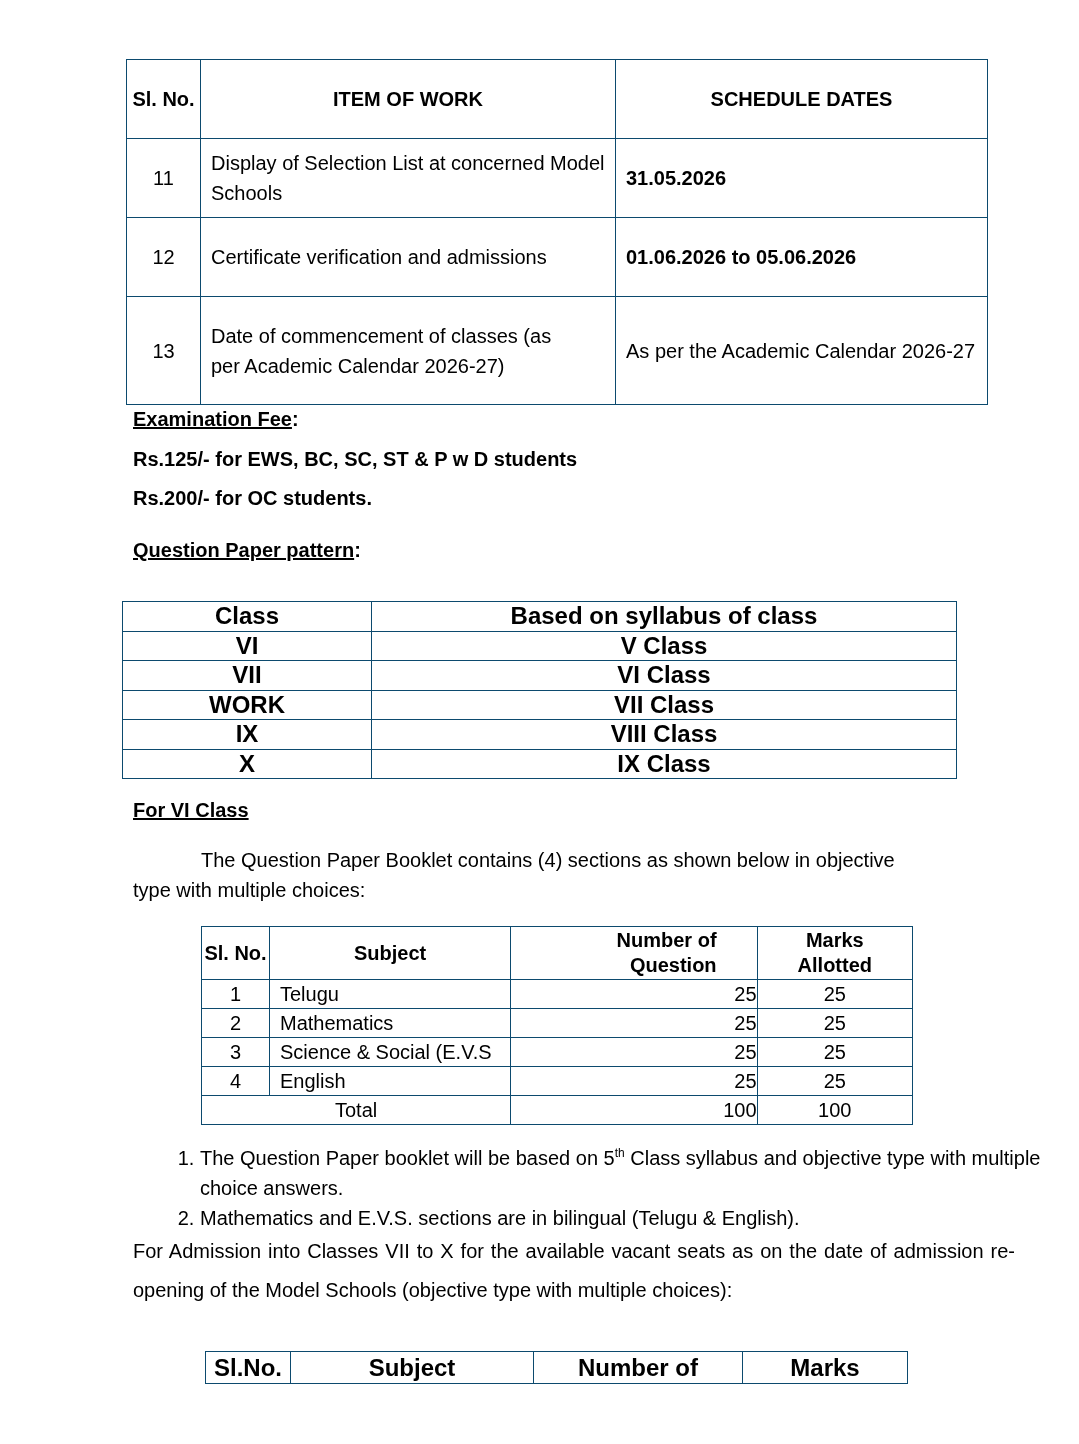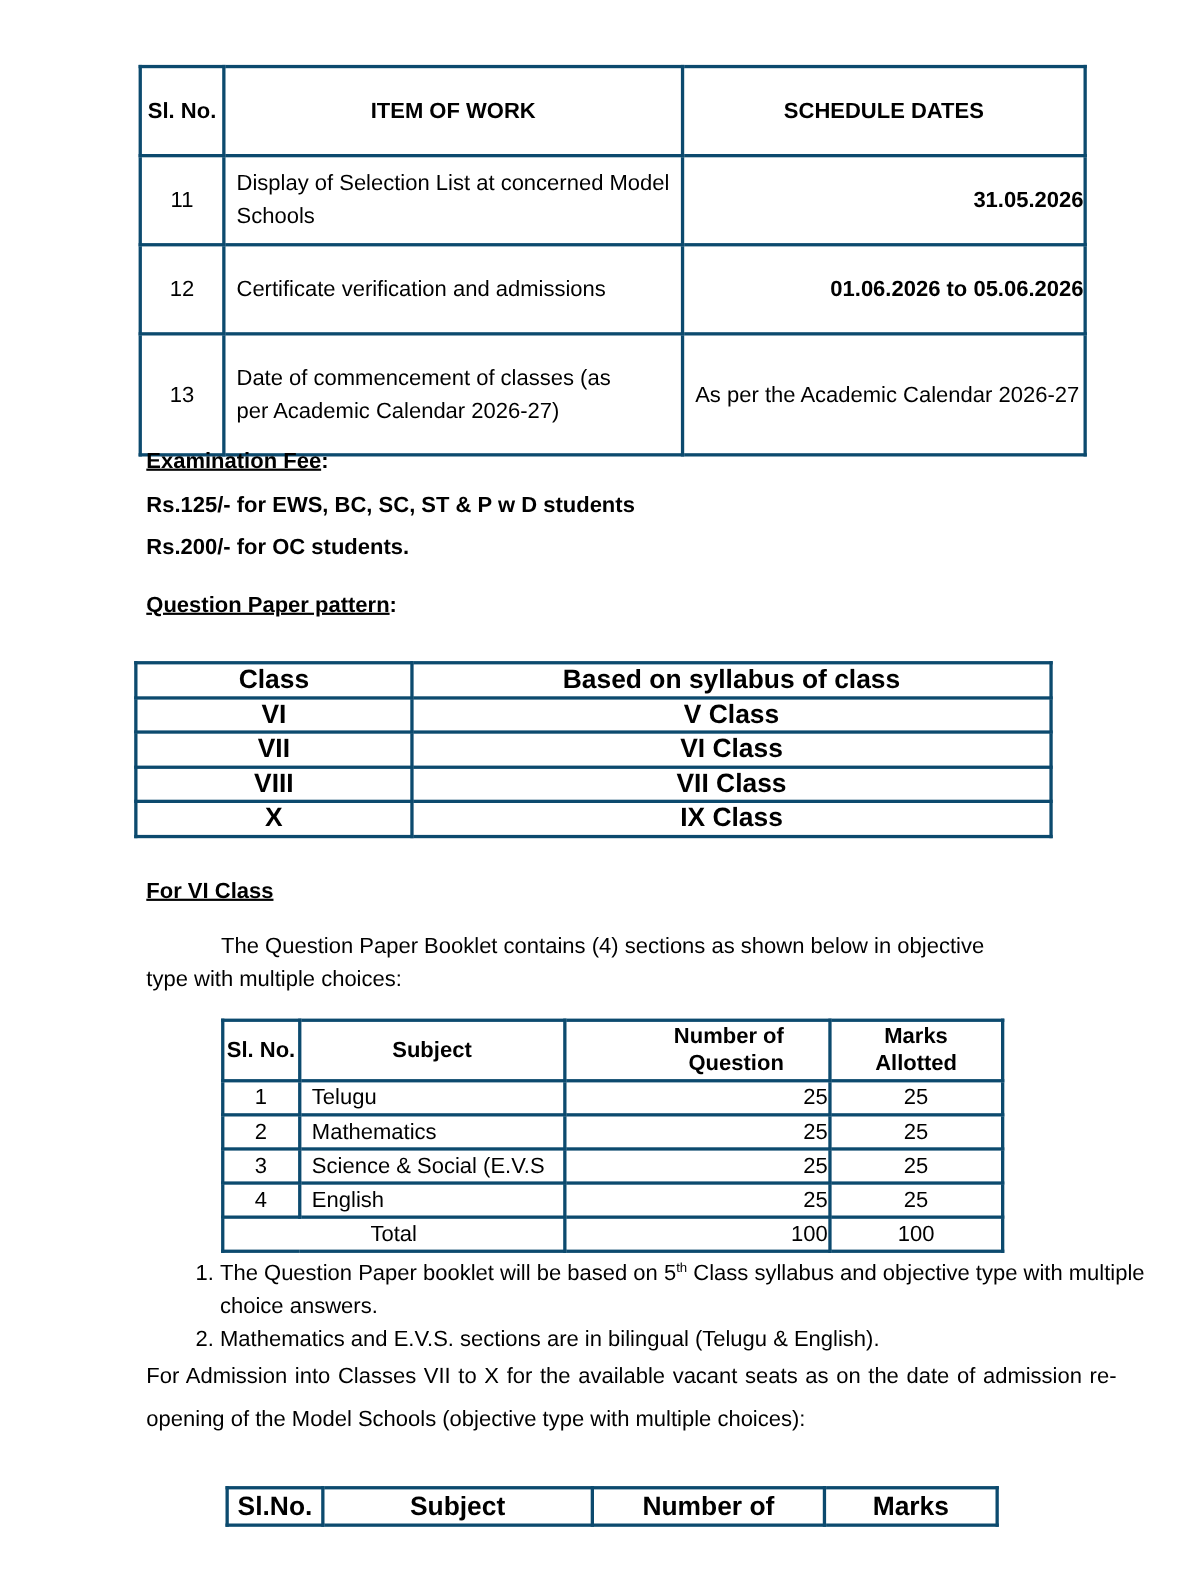--- a/index.html
+++ b/index.html
@@ -1,27 +1,27 @@
 <!DOCTYPE html>
 <html><head>
 <meta charset="utf-8">
 <style>
   html, body { margin: 0; padding: 0; background: #ffffff; }
   body { width: 1079px; height: 1444px; position: relative; overflow: hidden;
          font-family: "Liberation Sans", sans-serif; color: #000; }
   table { border-collapse: collapse; position: absolute; }
-  td, th { border: 3px solid #0c4a6e; padding: 0; }
+  td, th { border: 1px solid #0c4a6e; padding: 0; }
   .t1 { left: 126px; top: 59px; width: 862px; font-size: 20px; line-height: 30px; }
   .t1 th { font-weight: bold; text-align: center; vertical-align: middle; height: 78px; }
   .t1 td { vertical-align: middle; height: 78px; }
   .t1 .sl { width: 65px; text-align: center; }
   .t1 .item { width: 344px; padding-left: 10px; }
   .t1 .date { padding-left: 10px; }
   .t1 tr.r13 td { height: 107px; }
-  .bold { font-weight: bold; text-align: right; }
+  .bold { font-weight: bold; }
   .para { position: absolute; left: 133px; font-size: 20px; font-weight: bold; }
   .u { text-decoration: underline; }
   .t2 { left: 122px; top: 601px; width: 835px; font-size: 24px; font-weight: bold; }
   .t2 td { text-align: center; height: 28.5px; line-height: 28px; }
   .t2 .c1 { width: 248px; }
   .plain { position: absolute; font-size: 20px; line-height: 30px; }
   .t3 { left: 201px; top: 926px; width: 712px; font-size: 20px; }
   .t3 th { font-weight: bold; text-align: center; line-height: 25px; height: 52px; }
   .t3 td { height: 28px; line-height: 28px; }
   .t3 .c1 { width: 70px; text-align: center; }
@@ -83,22 +83,26 @@
   </tr>
   <tr>
     <td class="c1">VI</td>
     <td>V Class</td>
   </tr>
   <tr>
     <td class="c1">VII</td>
     <td>VI Class</td>
   </tr>
   <tr>
-    <td class="c1">VIII</td>
+    <td class="c1">WORK</td>
     <td>VII Class</td>
+  </tr>
+  <tr>
+    <td class="c1">IX</td>
+    <td>VIII Class</td>
   </tr>
   <tr>
     <td class="c1">X</td>
     <td>IX Class</td>
   </tr>
 </tbody>
   </table>
 
 <div class="para u" style="top:799px;">For VI Class</div>
 <div class="plain" style="left:201px; top:845px;">The Question Paper Booklet contains (4) sections as shown below in objective</div>

